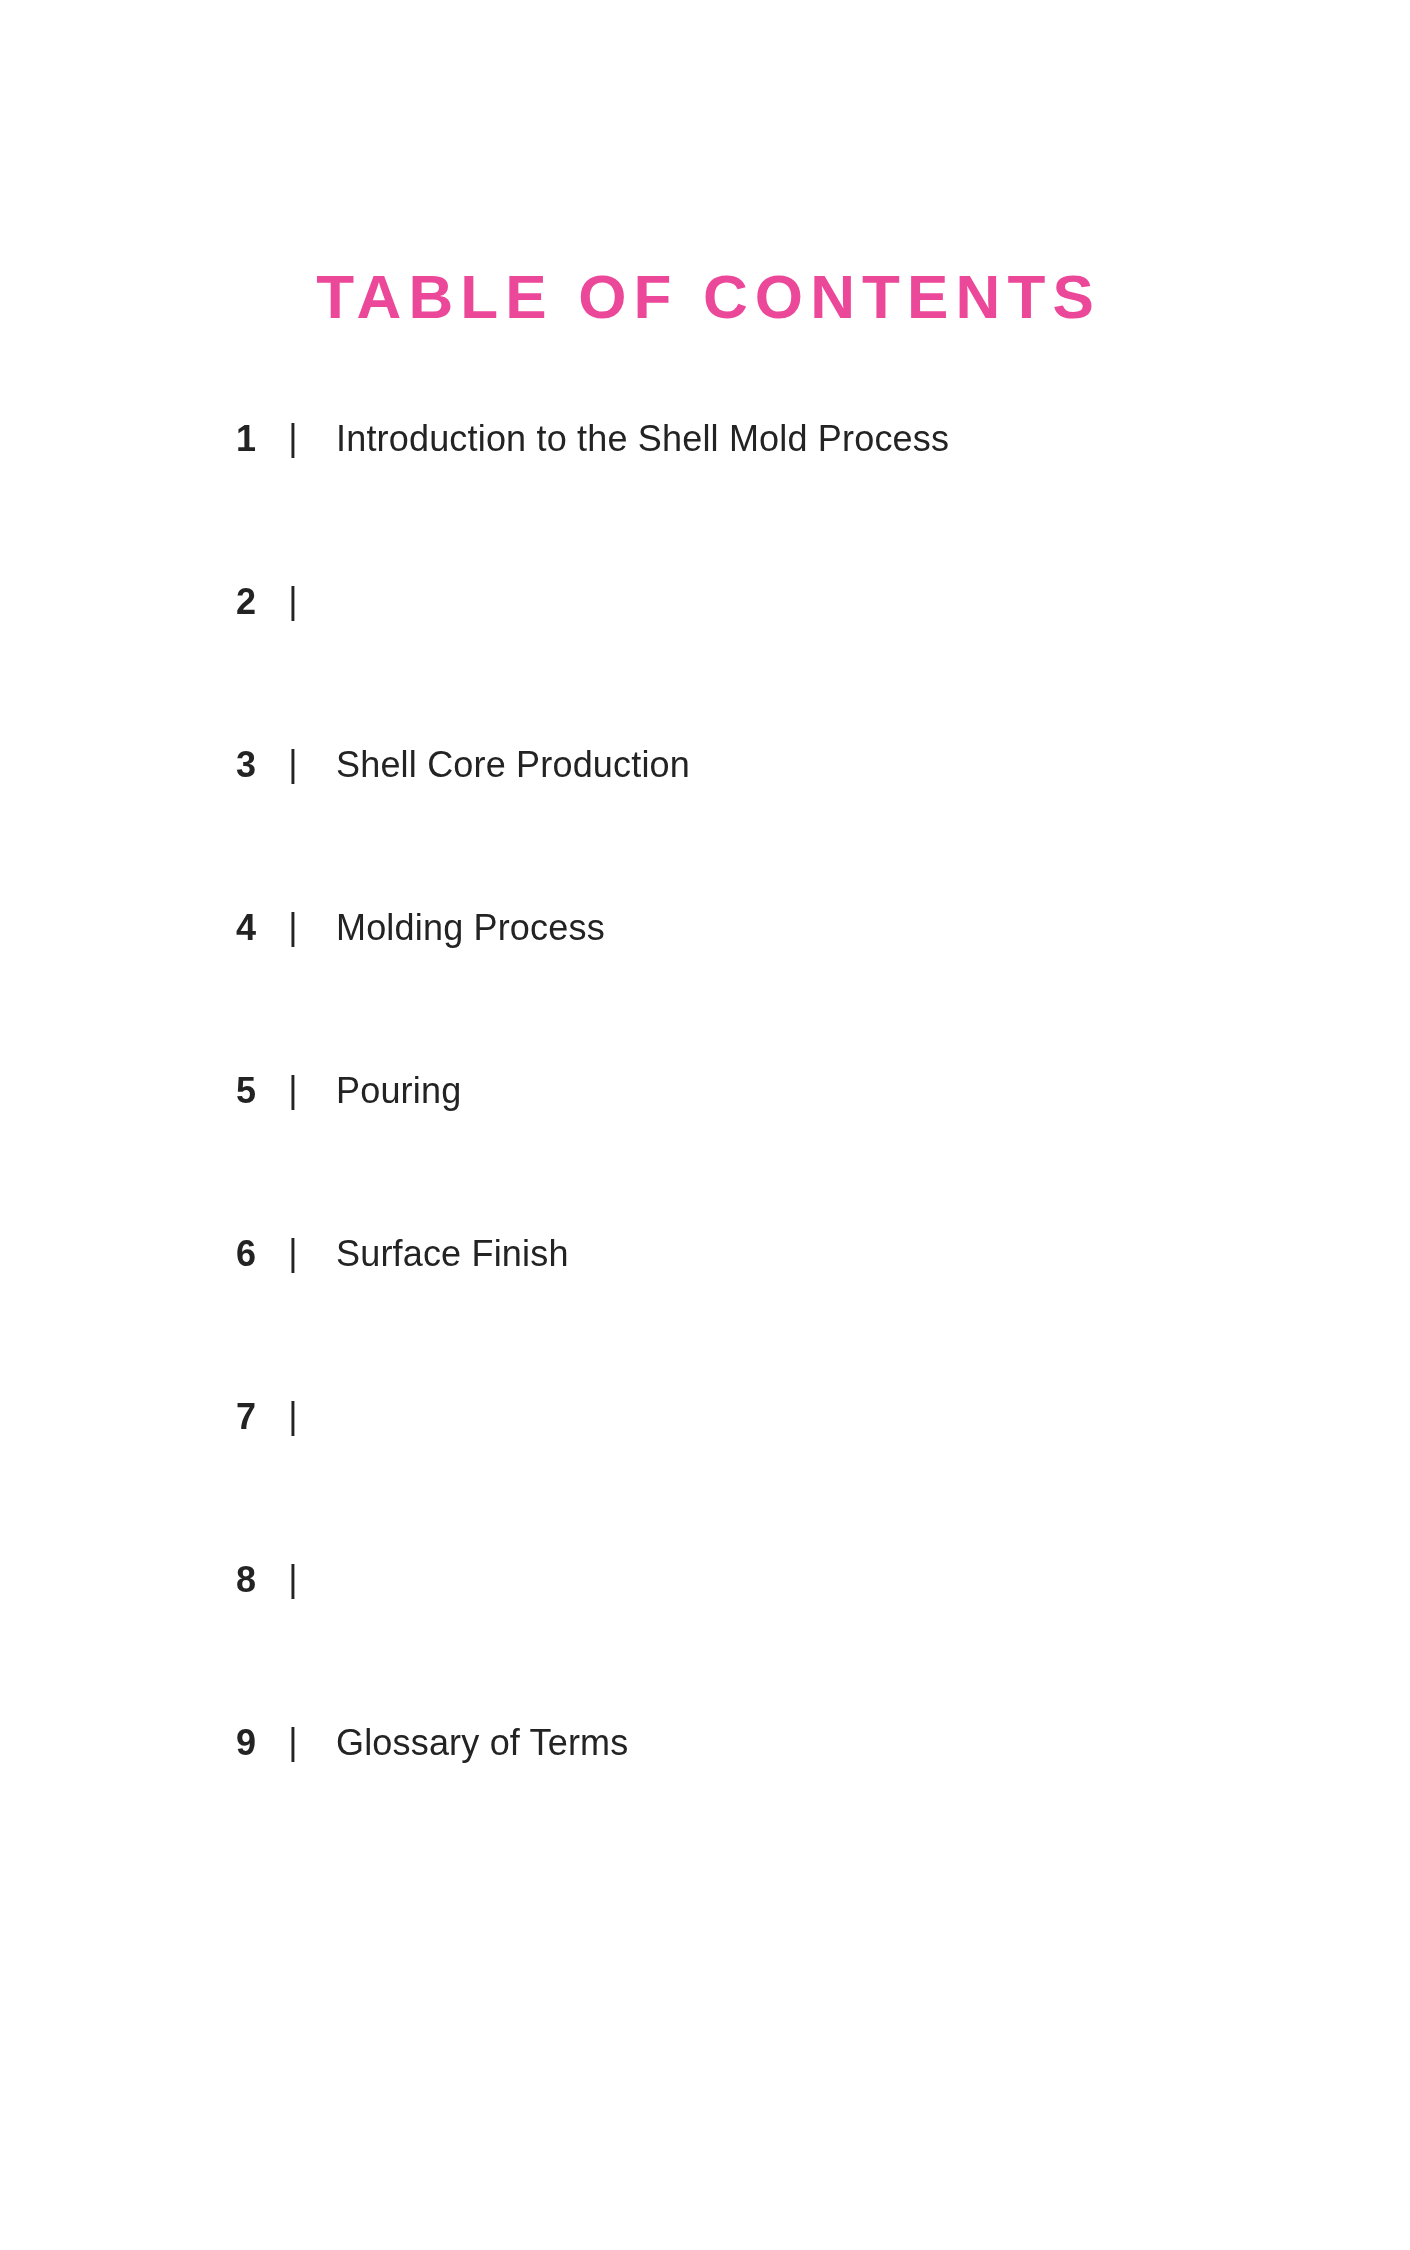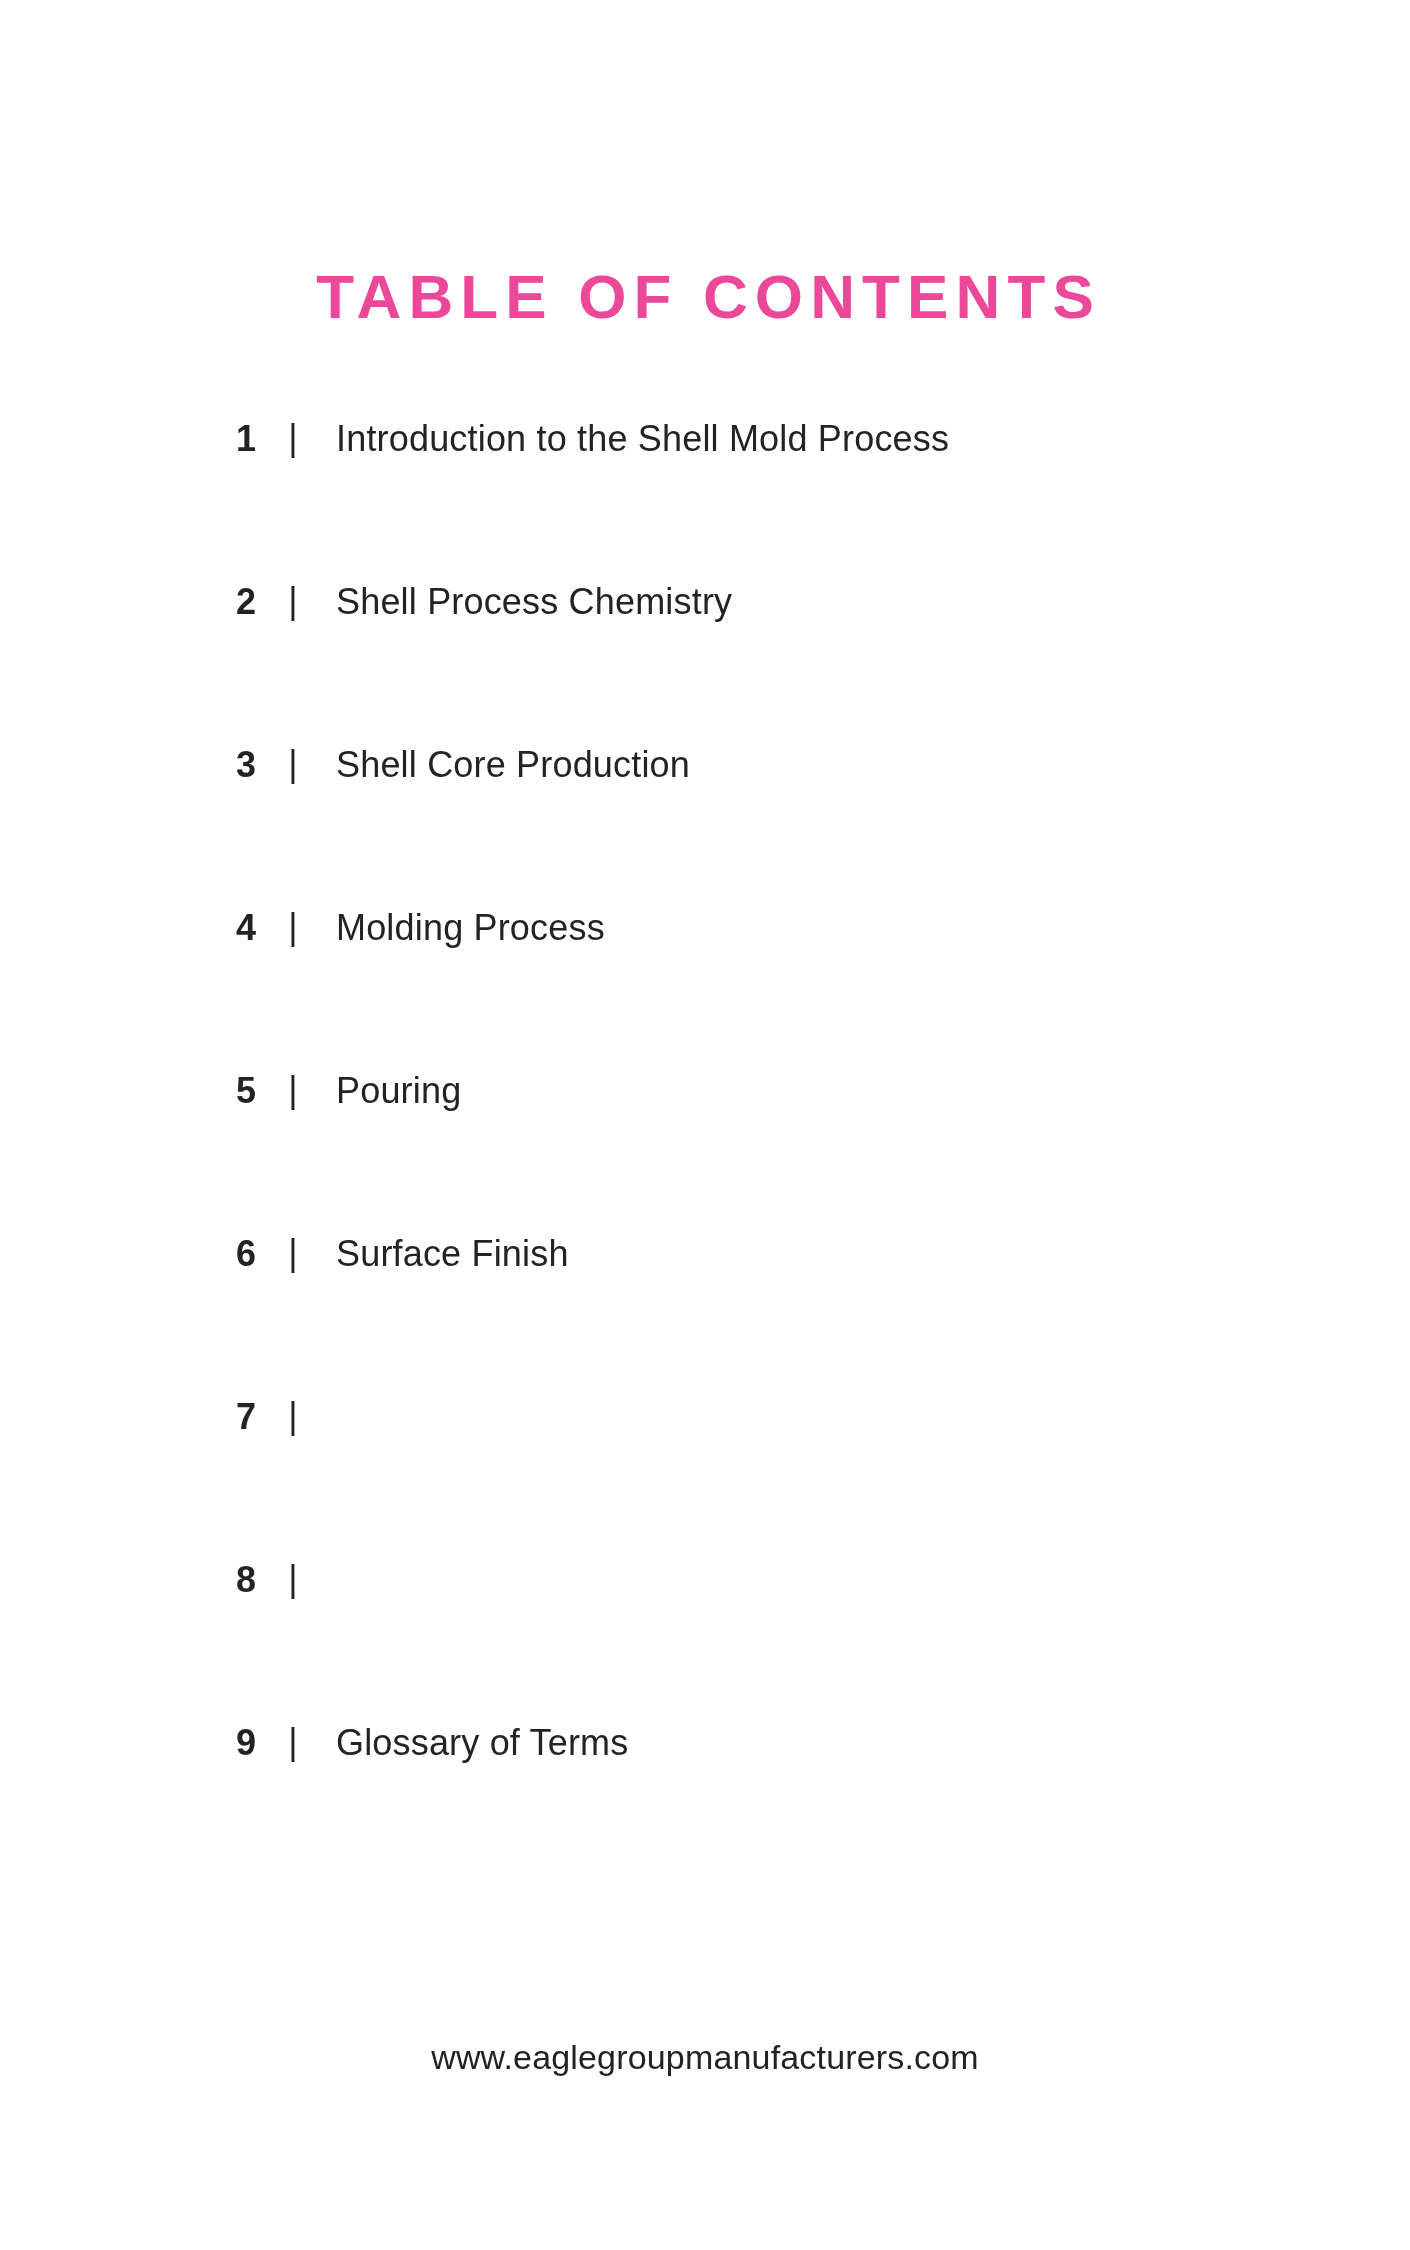--- a/index.html
+++ b/index.html
@@ -124,21 +124,20 @@
         <span class="entry-number">1</span>
         <span class="entry-divider">|</span>
         <span class="entry-label">Introduction to the Shell Mold Process</span>
       </span>
     </li>
 
     <li class="toc-entry">
       <span class="entry-row">
         <span class="entry-number">2</span>
         <span class="entry-divider">|</span>
-        <span class="entry-label">Shell Process Chemistry</span>
       </span>
     </li>
 
     <li class="toc-entry">
       <span class="entry-row">
         <span class="entry-number">3</span>
         <span class="entry-divider">|</span>
         <span class="entry-label">Shell Core Production</span>
       </span>
     </li>
@@ -184,17 +183,14 @@
     <li class="toc-entry">
       <span class="entry-row">
         <span class="entry-number">9</span>
         <span class="entry-divider">|</span>
         <span class="entry-label">Glossary of Terms</span>
       </span>
     </li>
 
   </ul>
 
-  <div class="page-footer">
-    <span class="footer-url">www.eaglegroupmanufacturers.com</span>
-  </div>
 
 </div>
 
 </body></html>

